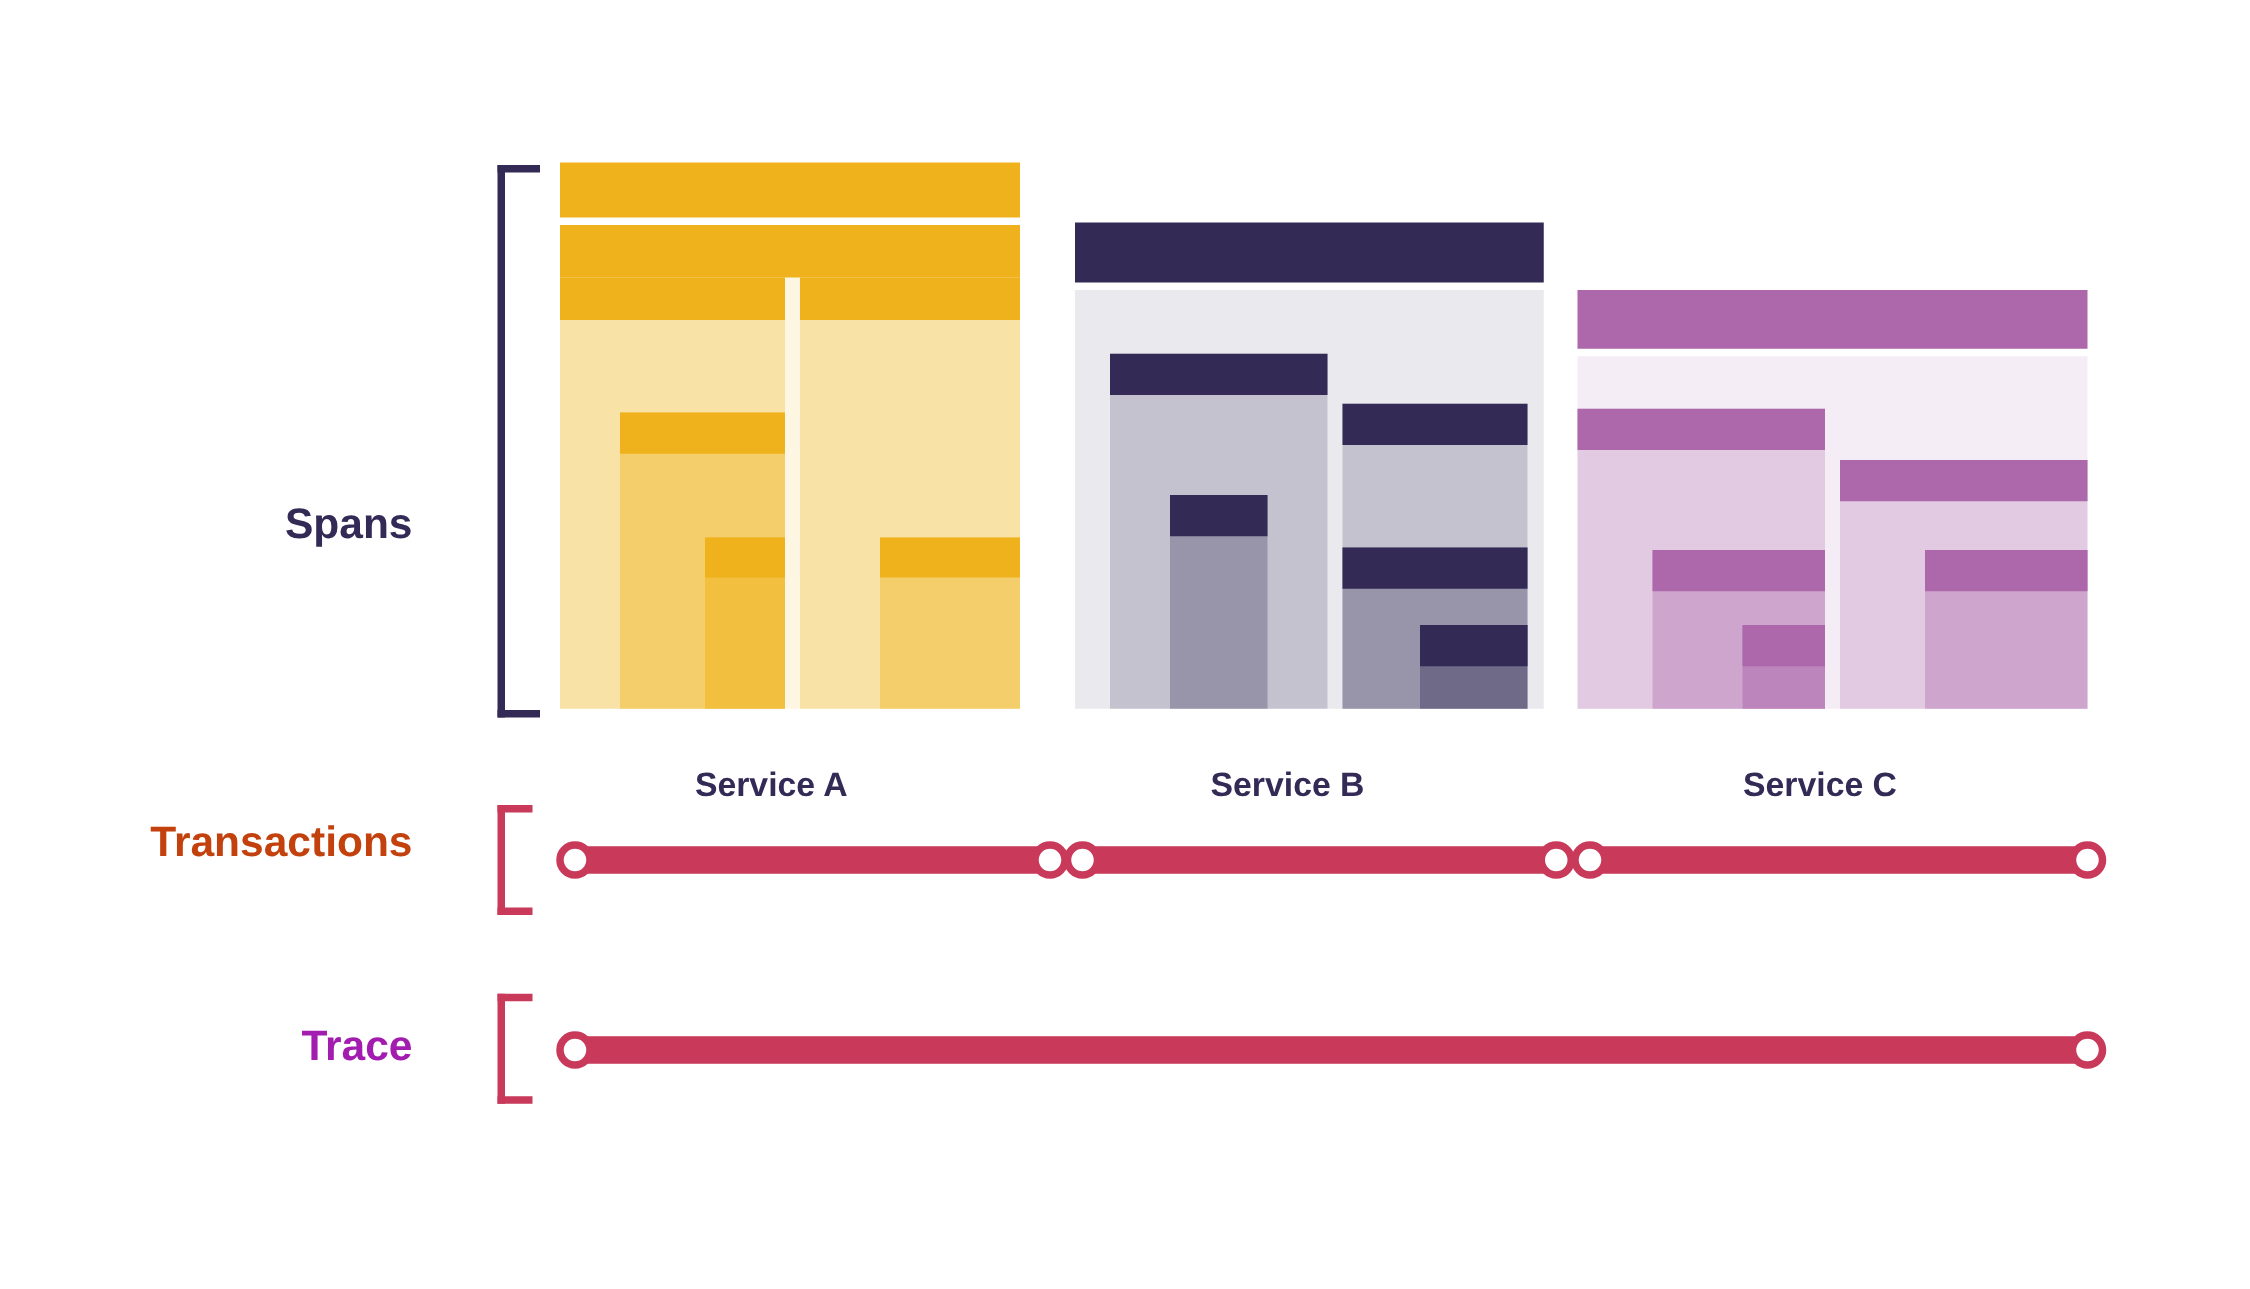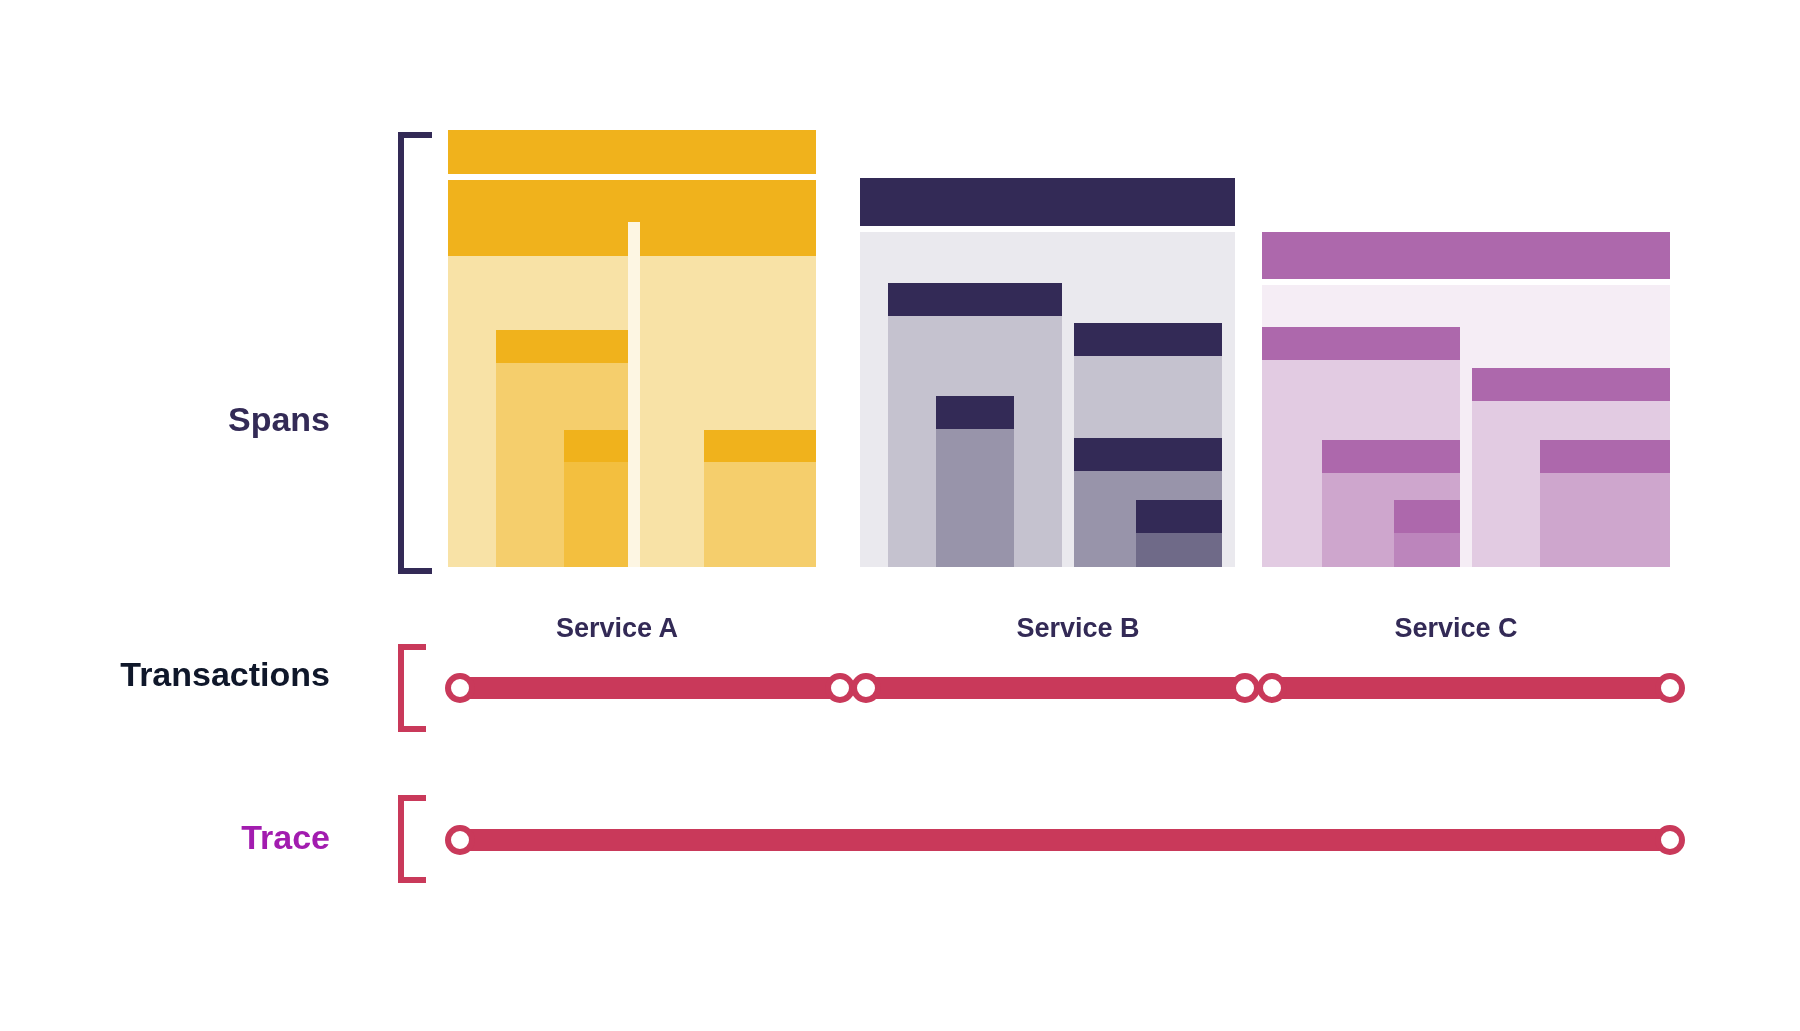--- a/index.html
+++ b/index.html
@@ -4,21 +4,21 @@
 <style>
   html,body{margin:0;padding:0;background:#ffffff;}
   body{width:1800px;height:1031px;position:relative;overflow:hidden;
        font-family:"Liberation Sans","DejaVu Sans",sans-serif;}
 
   .stage{position:absolute;left:0;top:0;width:1800px;height:1031px;}
 
   
   .row-label{position:absolute;font-weight:700;white-space:nowrap;}
   .label-spans{right:1470px;top:355px;font-size:34px;color:#332a56;margin-top:45px;}
-  .label-tx{right:1470px;top:655px;font-size:34px;color:#0f172a;}
+  .label-tx{right:1470px;top:655px;font-size:34px;color:#c2410c;}
   .label-trace{right:1470px;top:818px;font-size:34px;color:#a21caf;}
 
   
   .bracket{position:absolute;box-sizing:border-box;border-style:solid;
            border-right:0;background:transparent;}
   .bracket-spans{left:398px;top:132px;width:34px;height:442px;
                  border-width:6px;border-color:#332a56;}
   .bracket-tx{left:398px;top:644px;width:28px;height:88px;
               border-width:6px;border-color:#c9395a;}
   .bracket-trace{left:398px;top:795px;width:28px;height:88px;
@@ -128,21 +128,21 @@
         <div class="body" style="background: rgba(173, 104, 172, 0.25);"></div>
         <div class="head" style="height: 33px; background: rgb(173, 104, 172);"></div>
       </div>
       <div class="spanbox" style="left: 1540px; top: 440px; width: 130px; height: 127px;">
         <div class="body" style="background: rgba(173, 104, 172, 0.38);"></div>
         <div class="head" style="height: 33px; background: rgb(173, 104, 172);"></div>
       </div>
     </div>
   <div id="captions-layer">
       <div class="svc-caption" style="left: 467px; width: 300px; top: 613px;">Service A</div>
-      <div class="svc-caption" style="left: 928px; width: 300px; top: 613px;">Service B</div>
+      <div class="svc-caption" style="left: 880px; width: 300px; top: 613px;">Service B</div>
       <div class="svc-caption" style="left: 1306px; width: 300px; top: 613px;">Service C</div>
     </div>
   <div id="tx-layer">
       <div class="tl-seg" style="left: 460px; top: 677px; width: 380px;"></div>
       <div class="tl-dot" style="left: 445px; top: 673px;"></div>
       <div class="tl-dot" style="left: 825px; top: 673px;"></div>
       <div class="tl-seg" style="left: 866px; top: 677px; width: 379px;"></div>
       <div class="tl-dot" style="left: 851px; top: 673px;"></div>
       <div class="tl-dot" style="left: 1230px; top: 673px;"></div>
       <div class="tl-seg" style="left: 1272px; top: 677px; width: 398px;"></div>

